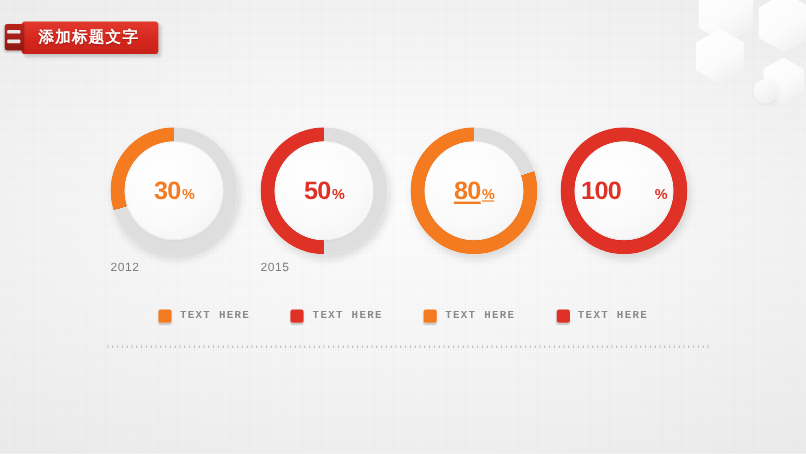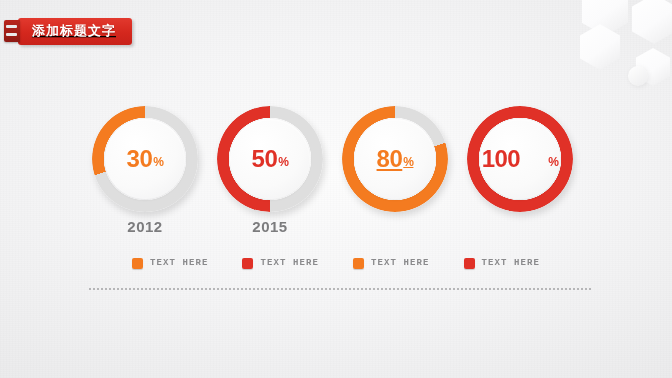--- a/index.html
+++ b/index.html
@@ -52,21 +52,20 @@
     background:#e9e9ea;border-radius:1px;
   }
   .ribbon-tail:before{top:5px;}
   .ribbon-tail:after{top:13px;}
   .ribbon-body{
     height:27px;display:flex;align-items:center;
     padding:0 16px 0 14px;margin-left:-2px;
     background:linear-gradient(180deg,#e2392e 0%,#d4271d 55%,#c8211a 100%);
     border-radius:3px;
     box-shadow:2px 2px 3px rgba(0,0,0,.18);
-    text-decoration:underline;
   }
   #title-text{
     color:#fff;font-size:13px;font-weight:bold;letter-spacing:1px;
     text-shadow:0 1px 1px rgba(0,0,0,.28);white-space:nowrap;
   }
 
   
   #charts{position:absolute;left:0;top:100px;width:672px;height:125px;}
   .chart{
     position:absolute;width:106px;height:106px;top:6px;
@@ -88,28 +87,28 @@
   }
   .ring-inner{
     position:absolute;left:13px;top:13px;width:80px;height:80px;border-radius:50%;
     background:radial-gradient(circle at 38% 32%, #ffffff 0%, #fafafa 58%, #f0f0f1 100%);
     box-shadow:inset 0 1px 2px rgba(255,255,255,.9), 0 1px 3px rgba(0,0,0,.07);
   }
   .pct{
     position:absolute;inset:0;display:flex;align-items:center;justify-content:center;
     font-weight:bold;letter-spacing:-.5px;
   }
-  .pct .num{font-size:24px;line-height:1;}
+  .pct .num{font-size:21px;line-height:1;}
   .pct .sym{font-size:12px;line-height:1;margin-left:1px;position:relative;top:3px;}
 
   
   #years{position:absolute;left:0;top:218px;width:672px;height:22px;}
   .year{
-    position:absolute;width:106px;text-align:center;
-    font-size:15px;font-weight:bold;color:#7c7c7e;letter-spacing:.5px;
+    position:absolute;width:106px;text-align:left;
+    font-size:10px;font-weight:normal;color:#7c7c7e;letter-spacing:.5px;
   }
 
   
   #legend{
     position:absolute;left:0;top:253px;width:672px;height:20px;
     display:flex;align-items:center;justify-content:center;gap:34px;font-family:Liberation Mono, monospace;
   }
   .lg-item{display:flex;align-items:center;gap:7px;}
   .lg-sw{
     width:11px;height:11px;border-radius:2px;

